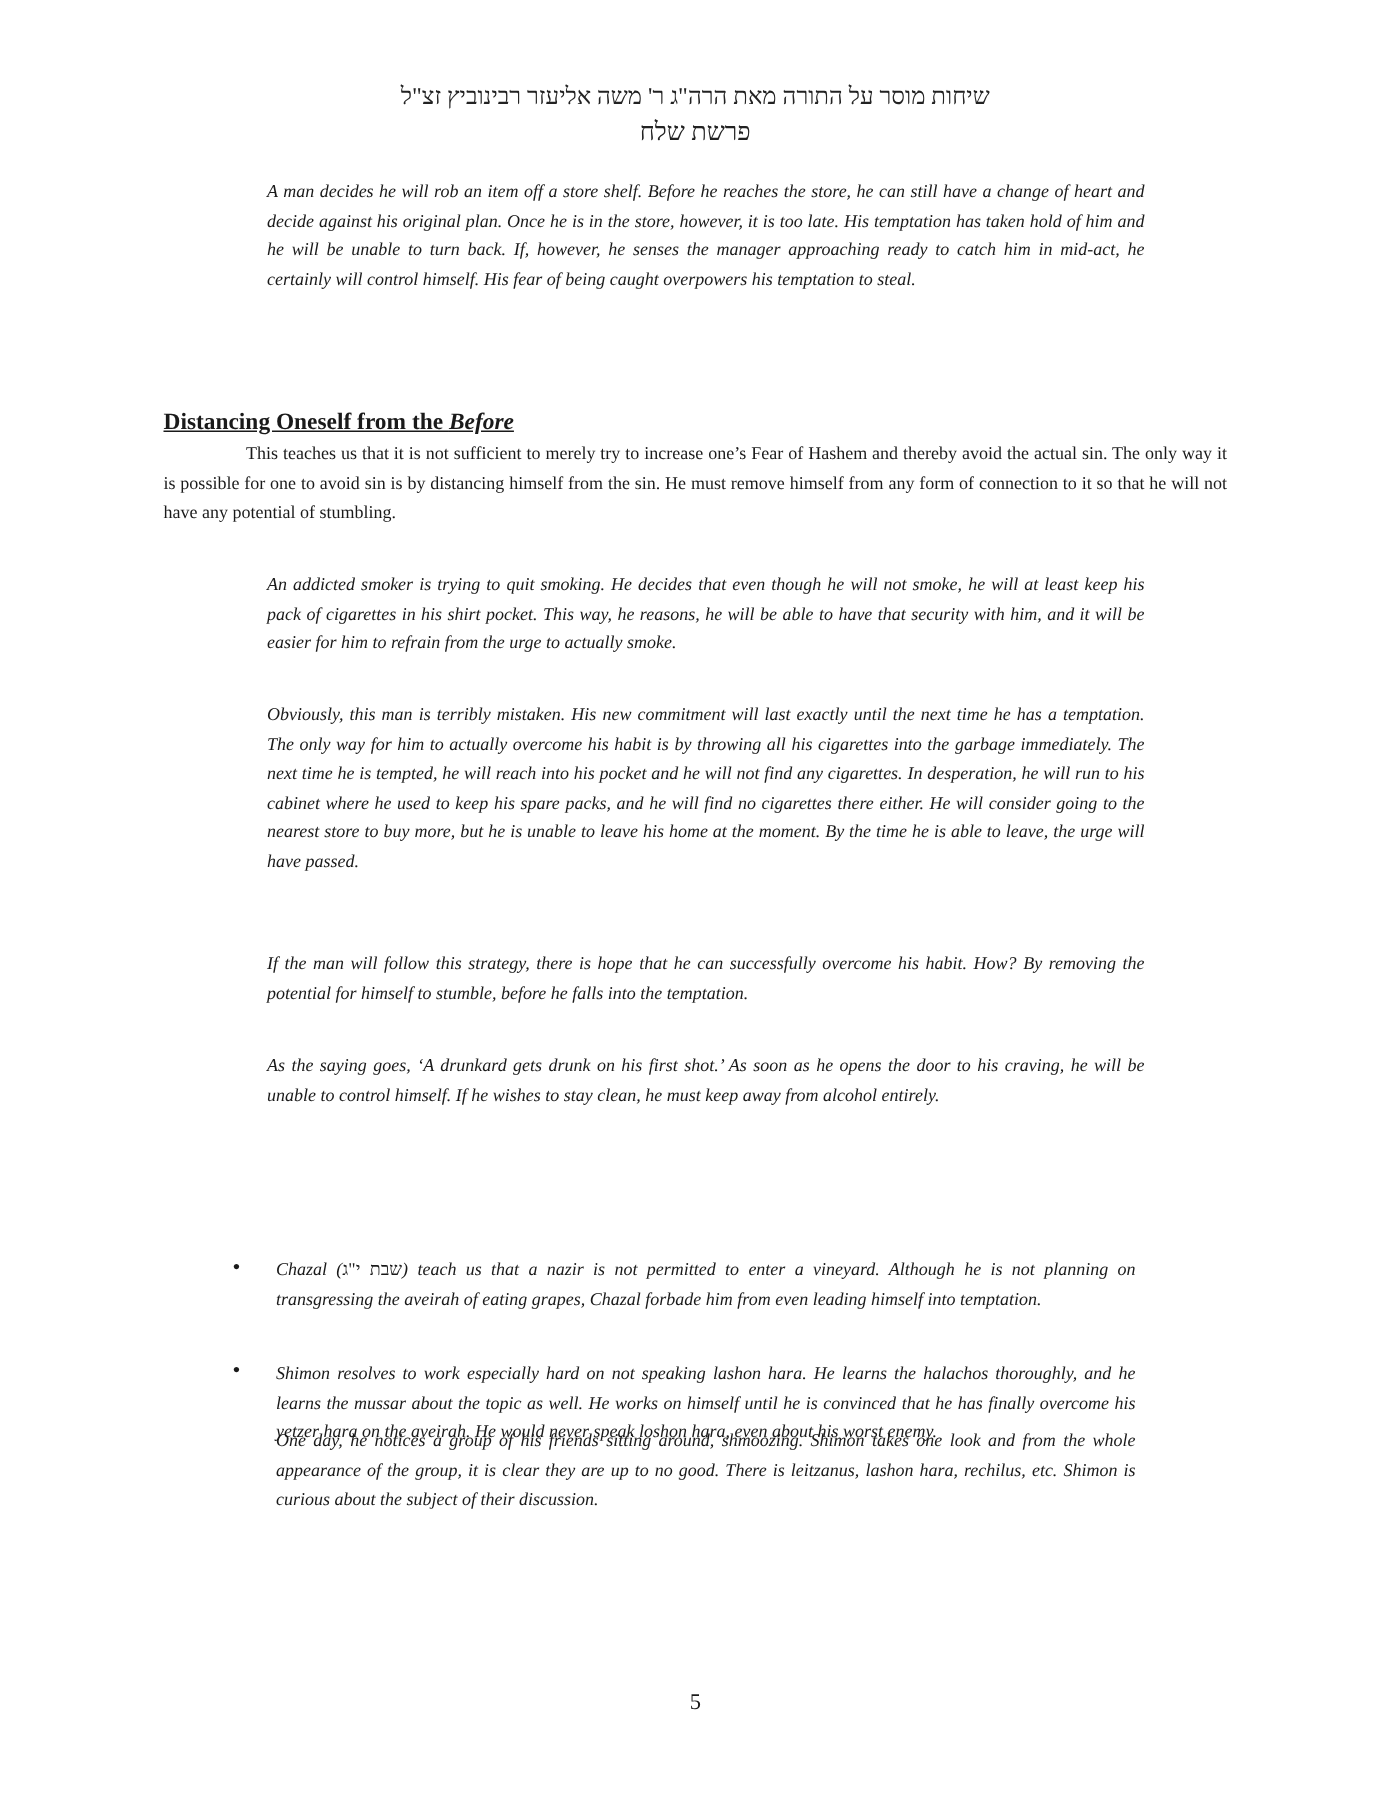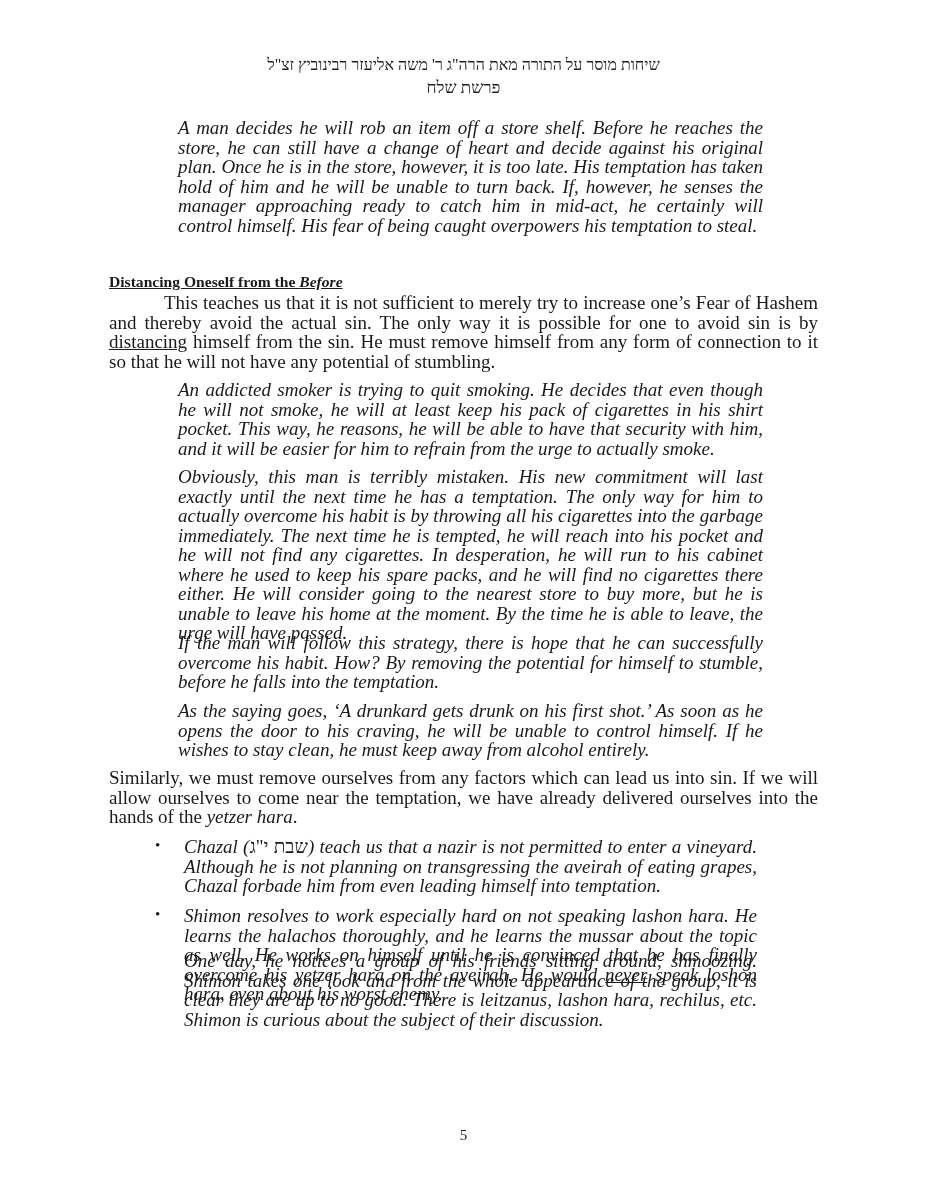--- a/index.html
+++ b/index.html
@@ -11,31 +11,31 @@
     .page { position: absolute; left: 0; top: 0; width: 927px; height: 1200px; }
     .hdr {
       position: absolute; left: 0; width: 927px; text-align: center;
       font-family: "Liberation Serif", "DejaVu Serif", serif;
       direction: rtl; color: #222;
     }
     .hdr1 { top: 56px; font-size: 16px; }
     .hdr2 { top: 78px; font-size: 17px; text-align: center; }
     .para {
       position: absolute; font-family: "Liberation Serif", "DejaVu Serif", serif;
-      font-size: 19px; line-height: 19.5px; text-align: justify; margin: 0;
+      font-size: 12px; line-height: 19.5px; text-align: justify; margin: 0;
     }
     .it { font-style: italic; }
     .indented { left: 178px; width: 585px; }
     .full { left: 109px; width: 709px; }
     .heading {
       position: absolute; left: 109px; top: 273px;
       font-family: "Liberation Serif", "DejaVu Serif", serif;
       font-size: 15.6px; font-weight: bold; text-decoration: underline; margin: 0;
     }
-    .u { text-decoration: underline; }
+    .u { }
     .bullet {
       position: absolute; left: 155px; font-size: 15px;
       font-family: "Liberation Serif", serif;
     }
     .bul-text { left: 184px; width: 573px; }
     .pnum {
       position: absolute; top: 1127px; left: 0; width: 927px; text-align: center;
       font-family: "Liberation Serif", serif; font-size: 15px;
     }
     .he { direction: rtl; unicode-bidi: isolate; font-style: normal; }
@@ -52,21 +52,20 @@
 
   <p class="heading"><span>Distancing Oneself from the </span><em>Before</em></p>
 
   <p class="para full" style="top:293px; text-indent:55px;"><span>This teaches us that it is not sufficient to merely try to increase one’s Fear of Hashem and thereby avoid the actual sin. The only way it is possible for one to avoid sin is by </span><span class="u">distancing</span><span> himself from the sin. He must remove himself from any form of connection to it so that he will not have any potential of stumbling.</span></p>
 
   <p class="para it indented" style="top:380px;">An addicted smoker is trying to quit smoking. He decides that even though he will not smoke, he will at least keep his pack of cigarettes in his shirt pocket. This way, he reasons, he will be able to have that security with him, and it will be easier for him to refrain from the urge to actually smoke.</p>
   <p class="para it indented" style="top:467px;">Obviously, this man is terribly mistaken. His new commitment will last exactly until the next time he has a temptation. The only way for him to actually overcome his habit is by throwing all his cigarettes into the garbage immediately. The next time he is tempted, he will reach into his pocket and he will not find any cigarettes. In desperation, he will run to his cabinet where he used to keep his spare packs, and he will find no cigarettes there either. He will consider going to the nearest store to buy more, but he is unable to leave his home at the moment. By the time he is able to leave, the urge will have passed.</p>
   <p class="para it indented" style="top:701px;">As the saying goes, ‘A drunkard gets drunk on his first shot.’ As soon as he opens the door to his craving, he will be unable to control himself. If he wishes to stay clean, he must keep away from alcohol entirely.</p>
   <p class="para it indented" style="top:633px;">If the man will follow this strategy, there is hope that he can successfully overcome his habit. How? By removing the potential for himself to stumble, before he falls into the temptation.</p>
 
-  <p class="para full" style="top:768px;"><span>Similarly, we must remove ourselves from any factors which can lead us into sin. If we will allow ourselves to come near the temptation, we have already delivered ourselves into the hands of the </span><em>yetzer hara</em><span>.</span></p>
 
   <span class="bullet" style="top:837px;">•</span>
   <p class="para it bul-text" style="top:837px;"><span>Chazal (</span><span class="he">שבת י"ג</span><span>) teach us that a nazir is not permitted to enter a vineyard. Although he is not planning on transgressing the aveirah of eating grapes, Chazal forbade him from even leading himself into temptation.</span></p>
 
   <span class="bullet" style="top:906px;">•</span>
   <p class="para it bul-text" style="top:906px;"><span>Shimon resolves to work especially hard on not speaking lashon hara. He learns the halachos thoroughly, and he learns the mussar about the topic as well. He works on himself until he is convinced that he has finally overcome his yetzer hara on the aveirah. He would </span><span class="u">never</span><span> speak loshon hara, even about his worst enemy.</span></p>
 
   <p class="para it bul-text" style="top:951px;">One day, he notices a group of his friends sitting around, shmoozing. Shimon takes one look and from the whole appearance of the group, it is clear they are up to no good. There is leitzanus, lashon hara, rechilus, etc. Shimon is curious about the subject of their discussion.</p>
 
   <div class="pnum">5</div>

